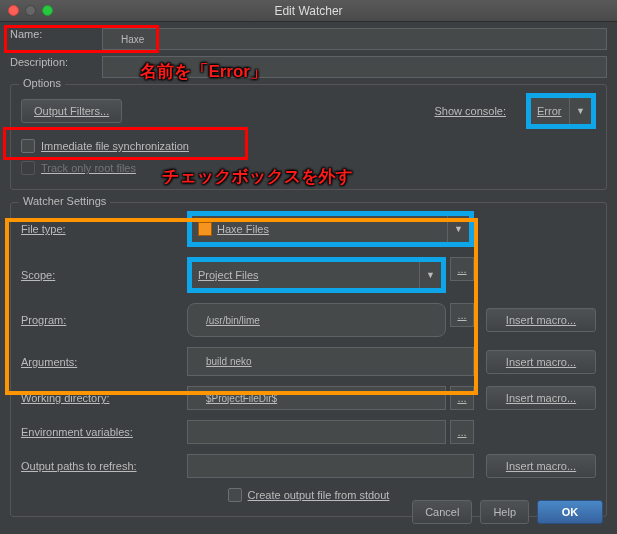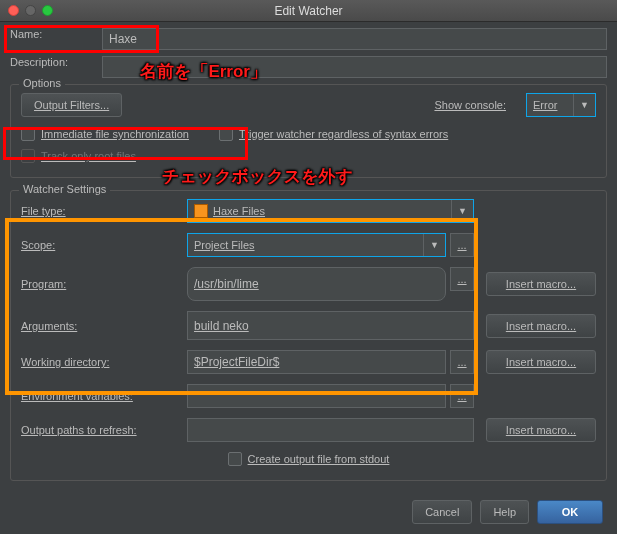--- a/index.html
+++ b/index.html
@@ -41,22 +41,22 @@
   .title { margin: 0 auto; color: #ddd; font-size: 12px; }
   .content { padding: 6px 10px 10px; }
   .row { display: flex; align-items: flex-start; margin-bottom: 6px; }
   .lbl { color: #bbb; width: 92px; }
   .field {
     flex: 1;
     height: 22px;
     background: #45494a;
     border: 1px solid #5e6264;
     color: #bbb;
-    padding: 2px 6px;
-    font-size: 12px;
+    padding: 2px 18px;
+    font-size: 10px;
   }
   .fieldset {
     border: 1px solid #555;
     border-radius: 3px;
     padding: 8px 10px 10px;
     margin-top: 6px;
     position: relative;
     text-decoration: underline;
   }
   .legend {
@@ -91,22 +91,22 @@
     border-radius: 2px;
     margin-right: 6px;
     flex-shrink: 0;
     display: inline-block;
     position: relative;
   }
   .chkrow { display: flex; align-items: center; margin: 4px 0; }
   .disabled { color: #737577; }
   .select {
     background: #45494a;
-    border: 1px solid #0ea5e9;
-    height: 24px;
+    border: 5px solid #0ea5e9;
+    height: 36px;
     display: flex;
     align-items: center;
     padding: 0 6px;
     color: #bbb;
     position: relative;
   }
   .select .caret {
     position: absolute;
     right: 0; top: 0; bottom: 0;
     width: 22px;
@@ -206,24 +206,20 @@
         <div class="select" style="width:70px;">
           <span>Error</span>
           <span class="caret">▼</span>
         </div>
       </div>
       <div style="display:flex; gap:30px;">
         <div class="chkrow">
           <span class="checkbox"></span>
           <span>Immediate file synchronization</span>
         </div>
-        <div class="chkrow">
-          <span class="checkbox"></span>
-          <span>Trigger watcher regardless of syntax errors</span>
-        </div>
       </div>
       <div class="chkrow disabled">
         <span class="checkbox" style="border-color:#555;background:#3c3f41;"></span>
         <span>Track only root files</span>
       </div>
     </div>
 
     <div class="fieldset" style="margin-top:12px;">
       <div class="legend">Watcher Settings</div>
 

